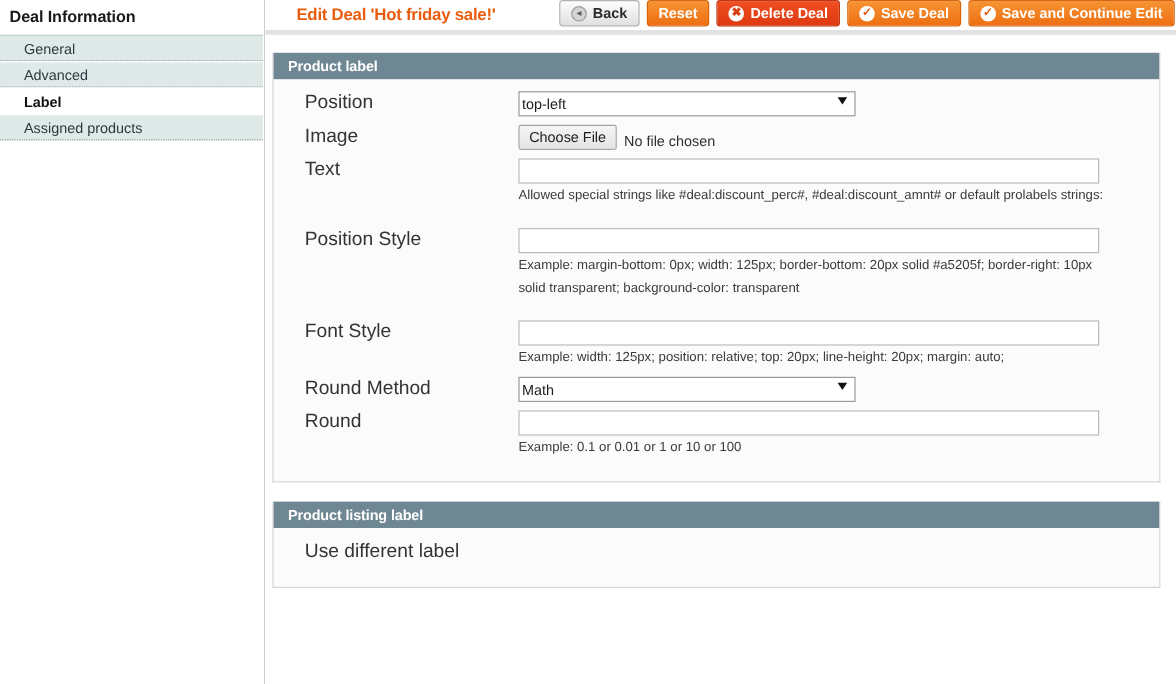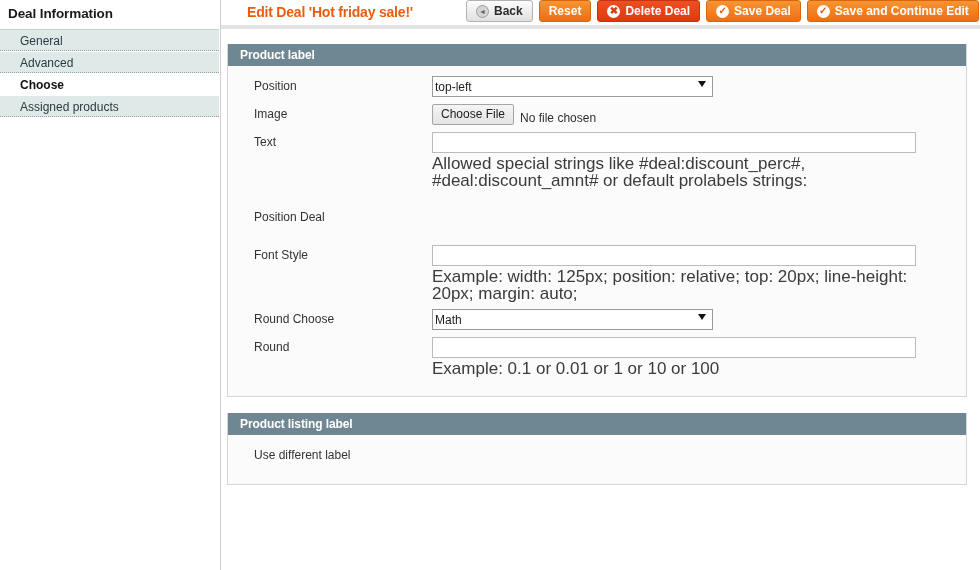--- a/index.html
+++ b/index.html
@@ -186,21 +186,21 @@
 
   .frow {
     display: flex;
     align-items: flex-start;
     margin-bottom: 7px;
   }
   .flabel {
     width: 204px;
     flex: 0 0 204px;
     padding-left: 26px;
-    font-size: 12px;
+    font-size: 16px;
     color: #333333;
     line-height: 20px;
   }
   .fctl { flex: 1 1 auto; position: relative; }
 
   input[type="text"].txt {
     width: 484px;
     height: 21px;
     border: 1px solid #bbbbbb;
     background: #ffffff;
@@ -246,21 +246,21 @@
     border-radius: 2px;
     background: linear-gradient(to bottom, #f5f5f5 0%, #e4e4e4 100%);
     font-size: 12px;
     color: #202020;
     cursor: pointer;
     font-family: "Liberation Sans", sans-serif;
   }
   .file-none { font-size: 12px; color: #2e2e2e; }
 
   .hint {
-    font-size: 17px;
+    font-size: 11px;
     color: #3b3b3b;
     line-height: 17px;
     margin-top: 2px;
     max-width: 500px;
   }
 
   .hint-tri {
     display: inline-block;
     width: 0; height: 0;
     border-left: 4px solid transparent;
@@ -283,21 +283,21 @@
   <div id="sidebar">
     <div id="sidebar-title">Deal Information</div>
 
     <div class="side-item first">
       <span>General</span>
     </div>
     <div class="side-item">
       <span>Advanced</span>
     </div>
     <div class="side-item active">
-      <span>Choose</span>
+      <span>Label</span>
     </div>
     <div class="side-item">
       <span>Assigned products</span>
     </div>
   </div>
 
   <div id="main">
 
     <div id="content-header">
       <div id="page-title">Edit Deal 'Hot friday sale!'</div>
@@ -365,35 +365,40 @@
           <div class="fctl">
             <input type="text" class="txt wide" value="" style="">
             <div class="hint">Allowed special strings like #deal:discount_perc#, #deal:discount_amnt# or default prolabels strings:</div>
           </div>
         </div>
 
         <div class="spacer-10"></div>
 
 
         <div class="frow">
-          <div class="flabel">Position Deal</div>
+          <div class="flabel">Position Style</div>
+          <div class="fctl">
+            <input type="text" class="txt wide" value="" style="">
+            <div class="hint">Example: margin-bottom: 0px; width: 125px; border-bottom: 20px solid #a5205f; border-right: 10px</div>
+            <div class="hint">solid transparent; background-color: transparent</div>
+          </div>
         </div>
 
         <div class="spacer-10"></div>
 
         <div class="frow">
           <div class="flabel">Font Style</div>
           <div class="fctl">
             <input type="text" class="txt wide" value="" style="">
             <div class="hint">Example: width: 125px; position: relative; top: 20px; line-height: 20px; margin: auto;</div>
           </div>
         </div>
 
         <div class="frow">
-          <div class="flabel">Round Choose</div>
+          <div class="flabel">Round Method</div>
           <div class="fctl">
             <span class="sel-wrap">
               <select class="sel">
                 <option>Math</option>
               </select>
               <span class="sel-arrow"></span>
             </span>
           </div>
         </div>
 

